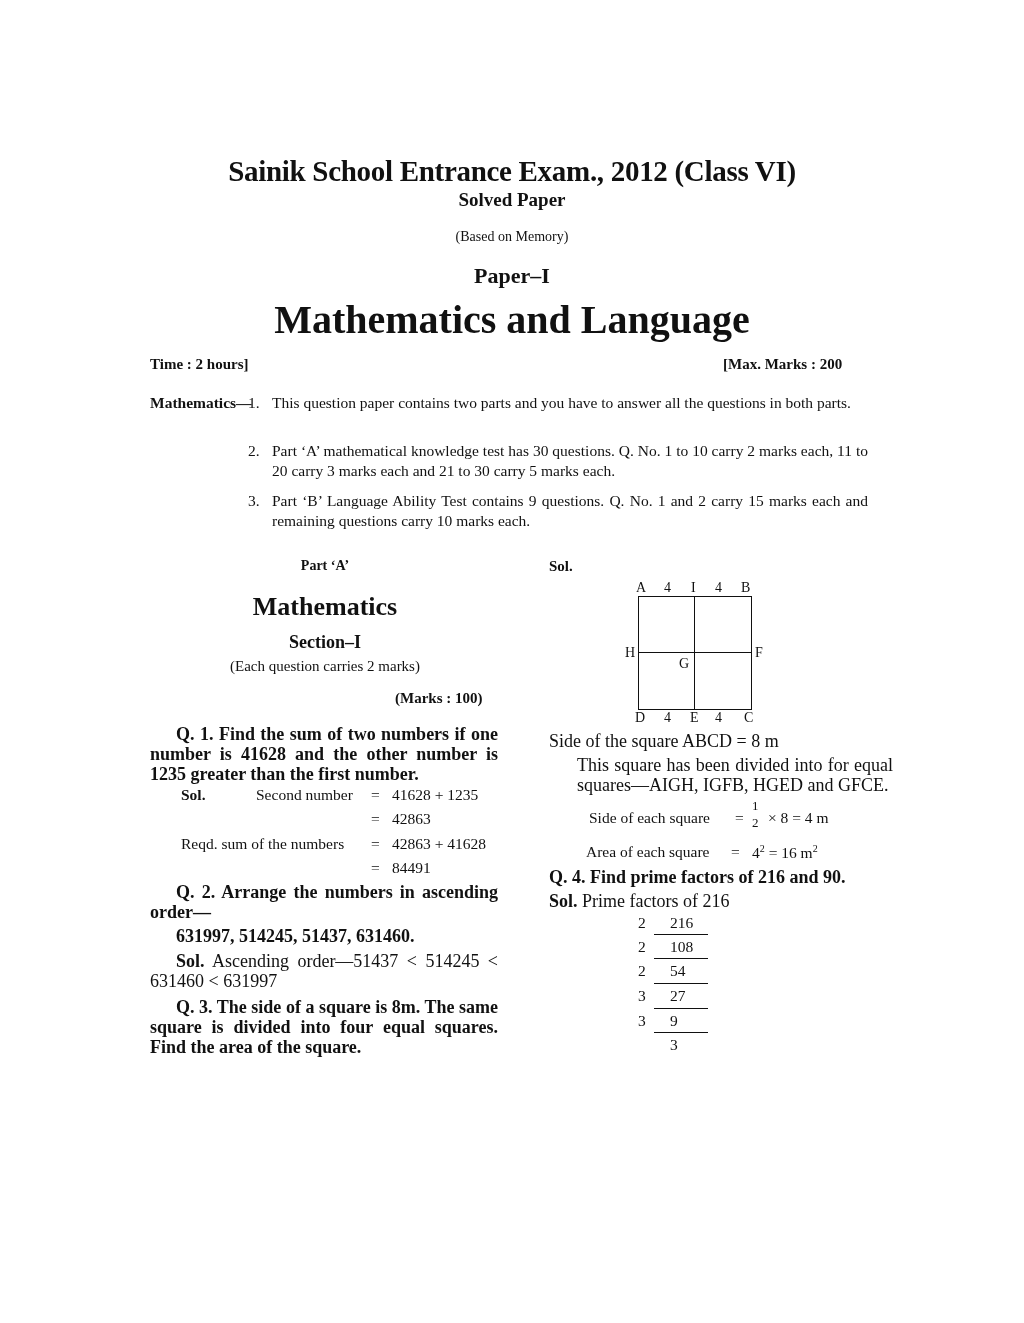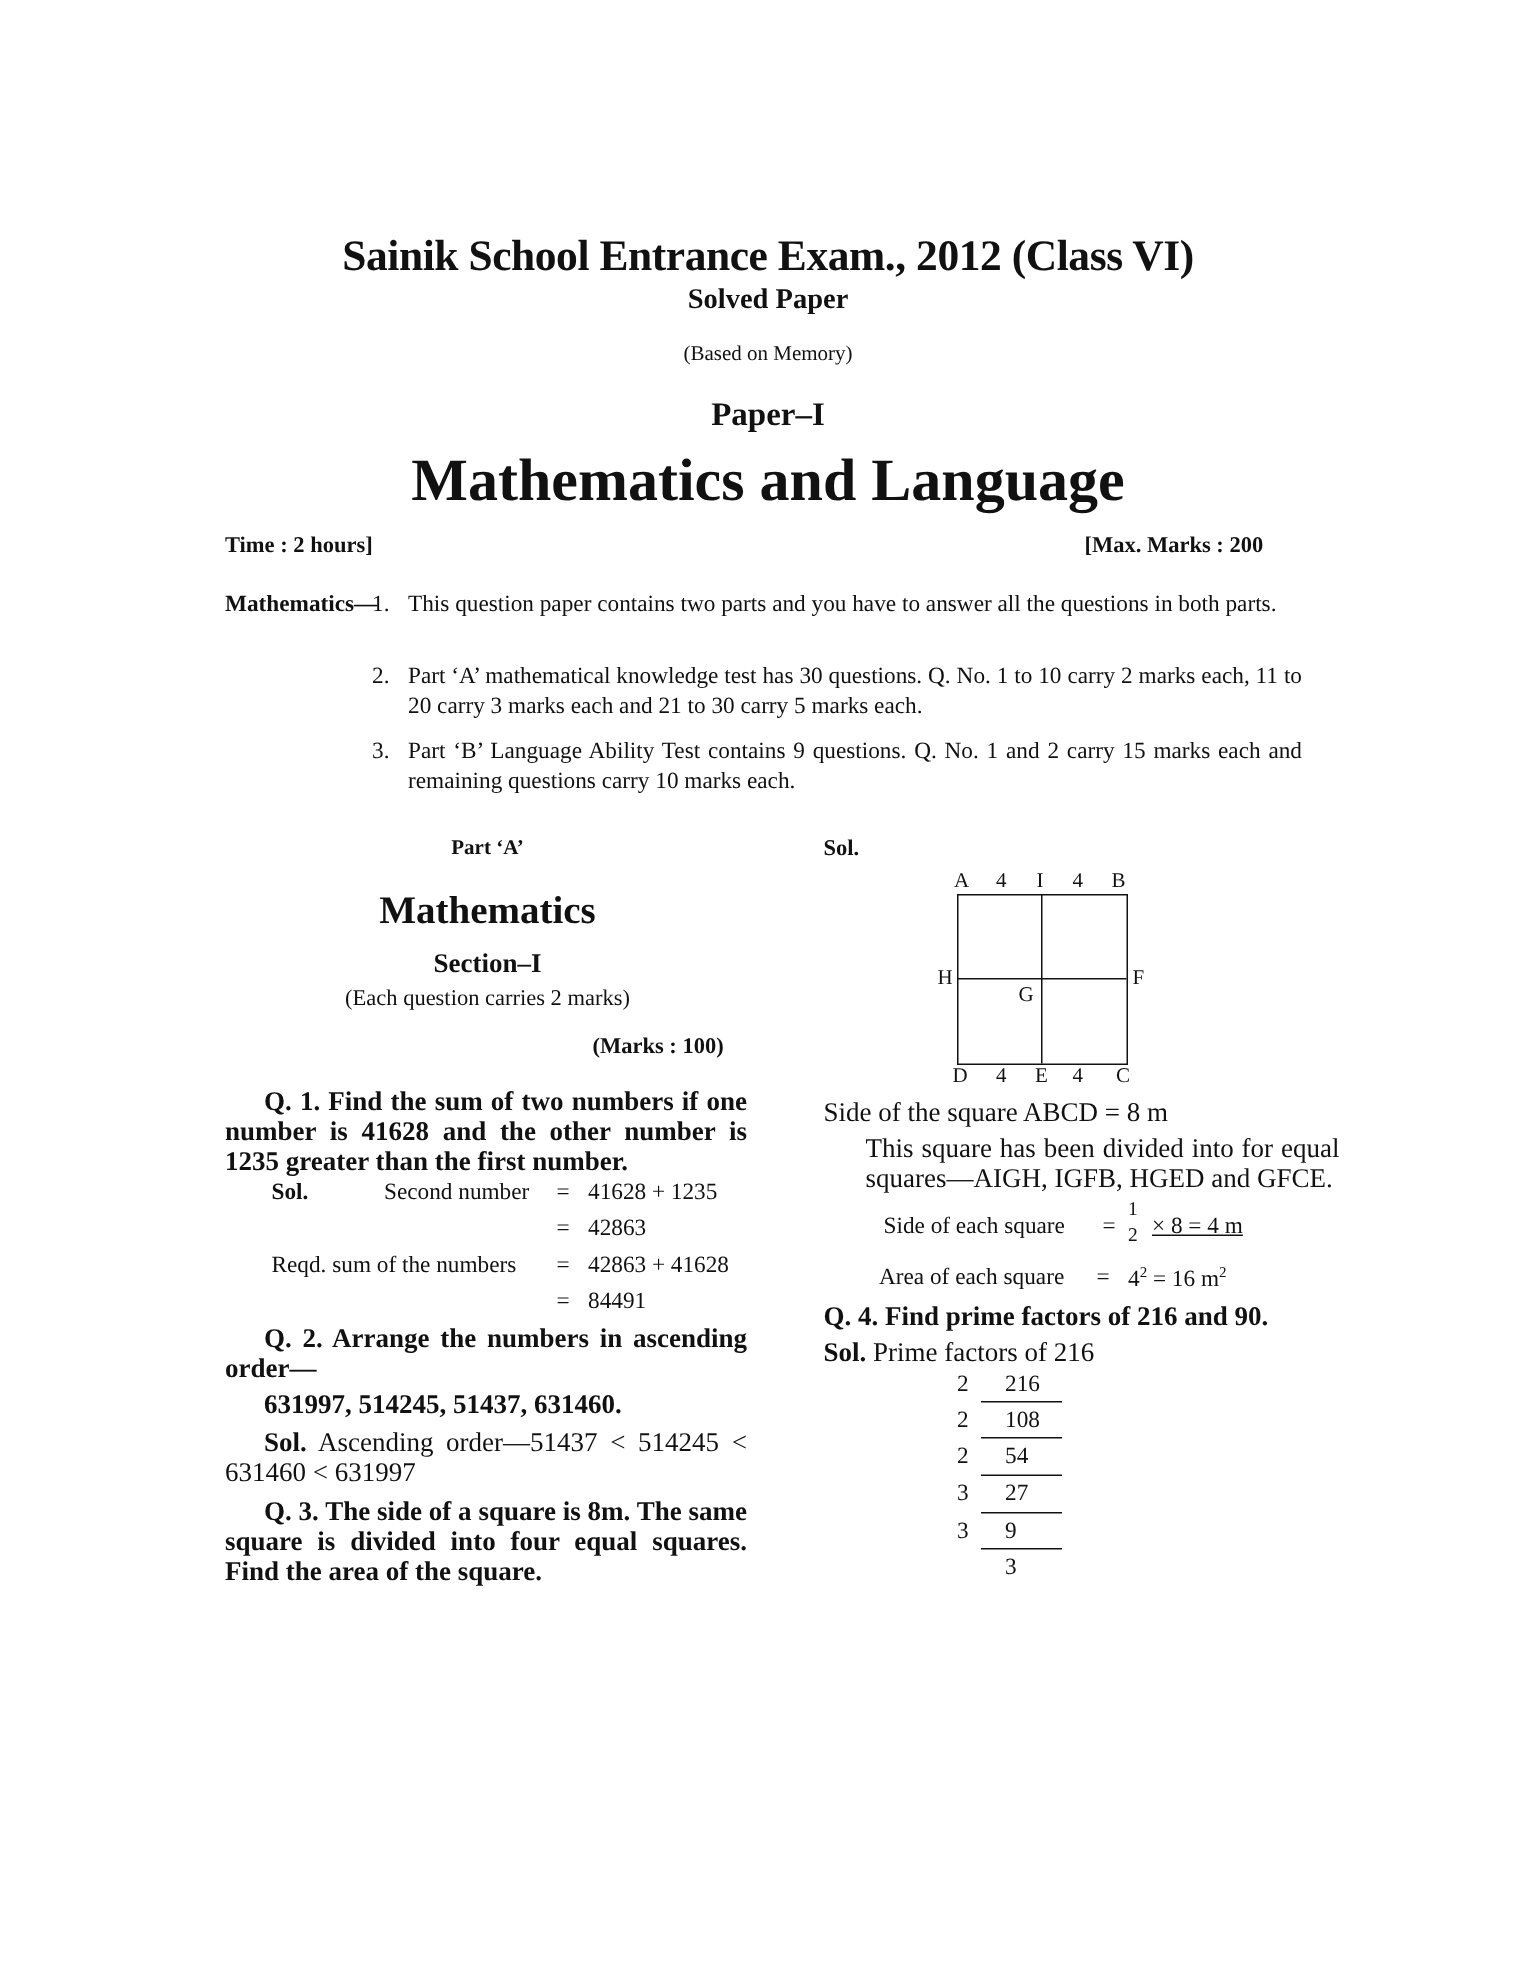--- a/index.html
+++ b/index.html
@@ -101,21 +101,21 @@
 </div>
 
 <div class="abs col" style="left:549px;top:731px;">Side of the square ABCD = 8 m</div>
 <div class="abs col" style="left:549px;top:755px;width:316px;text-align:justify;margin-left:28px;">This square has been divided into for equal squares—AIGH, IGFB, HGED and GFCE.</div>
 
 <div class="eqrow" style="left:589px;top:809px;">Side of each square</div>
 <div class="eqrow" style="left:735px;top:809px;">=</div>
 <div class="abs" style="left:752px;top:799px;">
   <span class="frac"><span style="display:block;">1</span><span style="display:block;margin-top:4px;">2</span></span>
 </div>
-<div class="eqrow" style="left:768px;top:809px;text-decoration:underline;">× 8 = 4 m</div>
+<div class="eqrow" style="left:768px;top:809px;">× 8 = 4 m</div>
 
 <div class="eqrow" style="left:586px;top:843px;">Area of each square</div>
 <div class="eqrow" style="left:731px;top:843px;">=</div>
 <div class="eqrow" style="left:752px;top:843px;"><span>4</span><sup style="font-size:10px;">2</sup> <span>= 16 m</span><sup style="font-size:10px;">2</sup></div>
 
 <div class="abs col b" style="left:549px;top:867px;">Q. 4. Find prime factors of 216 and 90.</div>
 <div class="abs col" style="left:549px;top:891px;"><span class="b">Sol.</span> <span>Prime factors of 216</span></div>
 
 <div>
   <span class="eqrow" style="left:638px;top:914px;">2</span>

